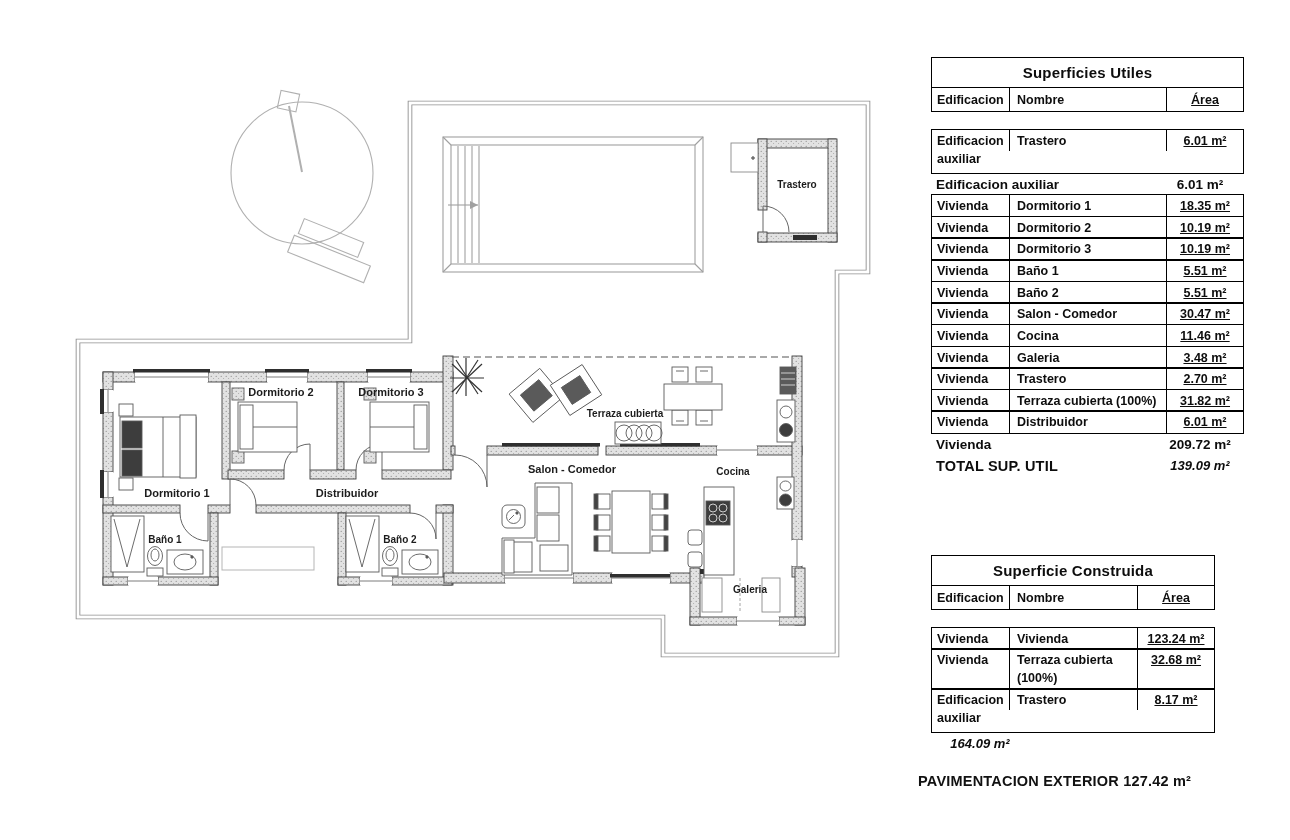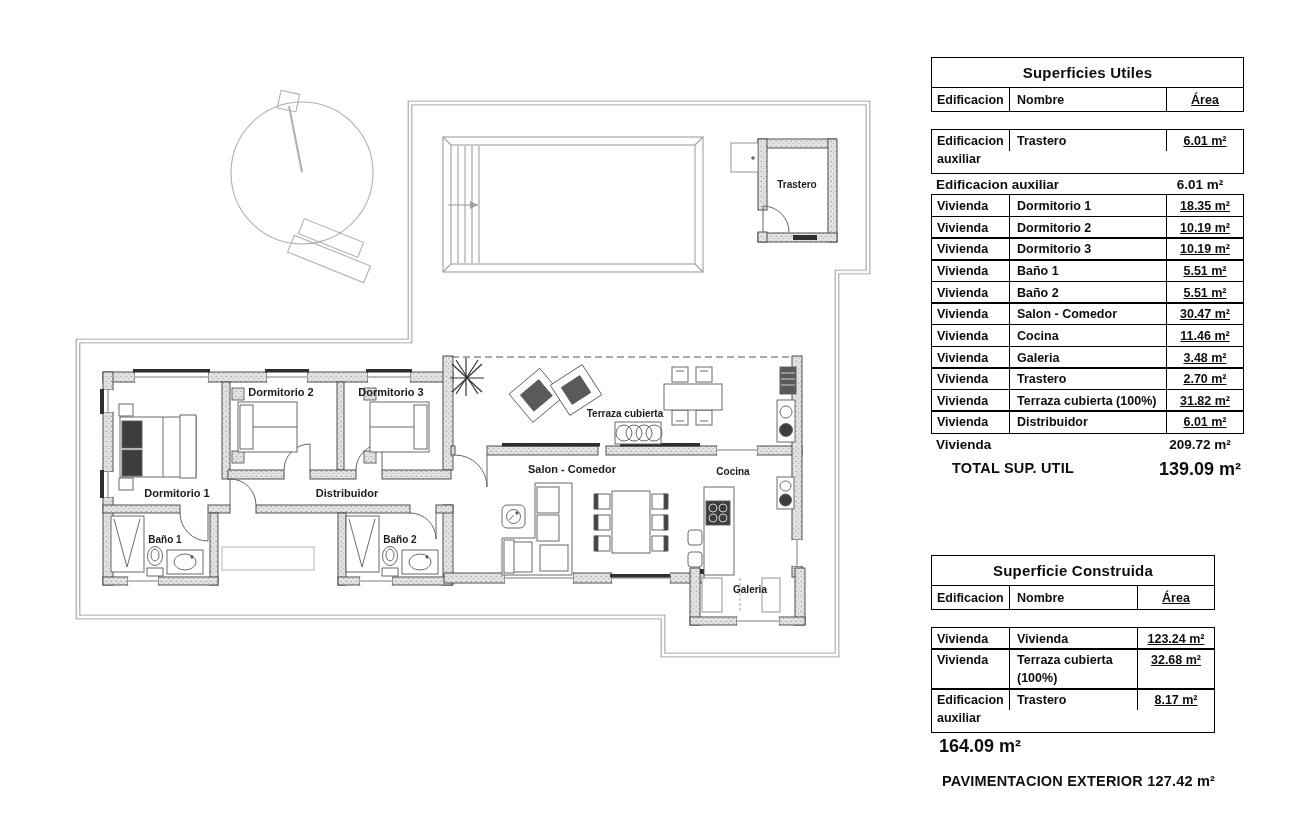--- a/index.html
+++ b/index.html
@@ -20,24 +20,24 @@
   .cell{line-height:1.45;}
   .c1{width:77px;padding:2px 2px 1px 5px;box-sizing:border-box;}
   .c2{flex:1;padding:2px 2px 1px 7px;}
   .c3{width:76px;text-align:center;padding:2px 0 1px 0;text-decoration:underline;}
   .tall{min-height:43px;}
   .tall .cell{align-self:flex-start;}
   .tbl-gap{height:18px;}
   .plain{min-height:22px;align-items:center;padding-left:5px;}
   .plain .lbl{flex:1;font-size:13.5px;}
   .plain .val{width:88px;text-align:center;font-size:13.5px;}
-  .total .lbl{font-size:14.5px;letter-spacing:.2px;margin-left:16px;}
-  .total .val{font-size:18px;}
+  .total .lbl{font-size:14.5px;letter-spacing:.2px;}
+  .total .val{font-size:13px;font-style:italic;}
   #pavimentacion{position:absolute;left:918px;top:773px;font-weight:bold;
-                 font-size:14.5px;letter-spacing:.2px;margin-left:24px;}
+                 font-size:14.5px;letter-spacing:.2px;}
 </style>
 </head>
 <body>
 
 <div id="plan-wrap">
 <svg width="910" height="840" viewBox="0 0 910 840">
   <defs>
     <pattern id="wl" width="5" height="5" patternUnits="userSpaceOnUse">
       <rect width="5" height="5" fill="#e2e2e2"></rect>
       <circle cx="1.2" cy="1.3" r="0.65" fill="#8f8f8f"></circle>

